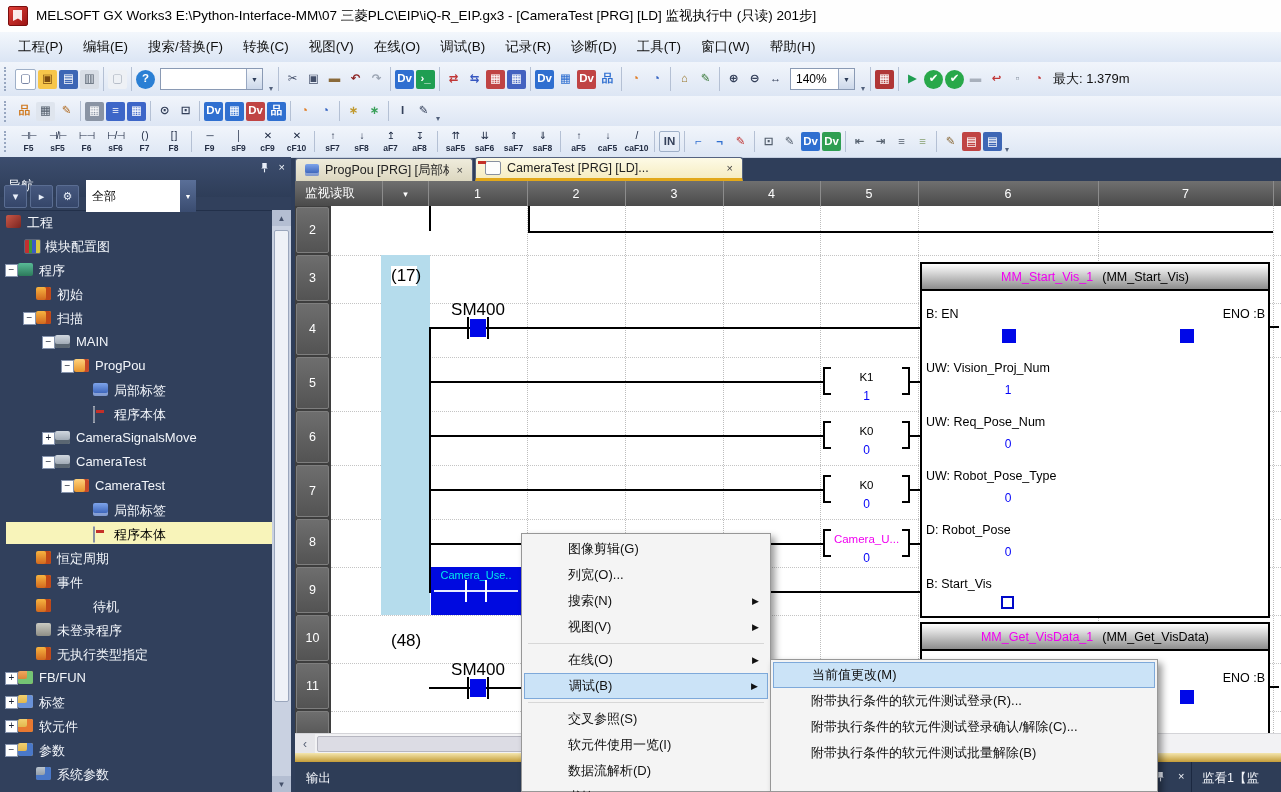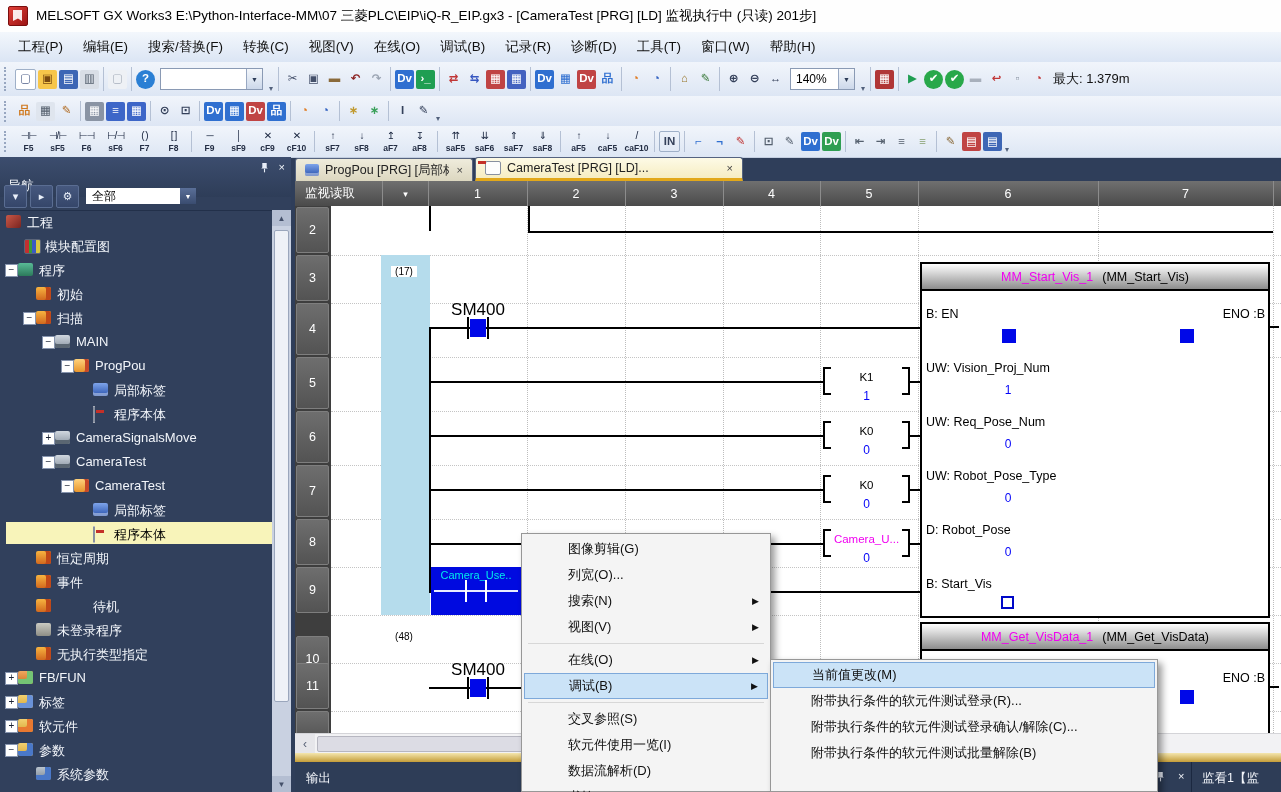--- a/index.html
+++ b/index.html
@@ -36,21 +36,21 @@
   .fk .k{font-size:8.5px;color:#242e44;font-weight:bold}
   
   .nav{position:absolute;left:0;top:157px;width:291px;bottom:0;background:#31405c;color:#f2f5fa}
   .nav-title{position:absolute;left:0;top:0;right:0;height:25px;font-size:13px;padding:20px 8px;box-sizing:border-box;
              background:linear-gradient(#3c4d6e,#2e3d58)}
   .nav-btns{position:absolute;right:6px;top:4px;display:flex;gap:9px;align-items:center}
   .nav-tools{position:absolute;left:0;top:25px;right:0;height:28px;border-bottom:1px solid #22304a;
              display:flex;align-items:center;padding:0 4px;gap:3px}
   .ntb{width:21px;height:21px;border:1px solid #5a6d92;border-radius:2px;background:linear-gradient(#46587e,#35466a);
        display:flex;align-items:center;justify-content:center;font-size:11px;color:#eaf0fa}
-  .nav-combo{width:104px;height:16px;background:#fff;color:#000;font-size:12px;display:flex;align-items:center;
+  .nav-combo{width:104px;height:32px;background:#fff;color:#000;font-size:12px;display:flex;align-items:center;
              padding-left:6px;position:relative;margin-left:4px}
   .nav-combo .arr{position:absolute;right:0;top:0;bottom:0;width:16px;background:linear-gradient(#5a6f98,#3a4c70);
                   display:flex;align-items:center;justify-content:center;font-size:7px;color:#fff}
   .tree{position:absolute;left:0;top:53px;right:19px;bottom:0;overflow:hidden;font-size:13px}
   .trow{position:relative;height:24px;white-space:nowrap}
   .trow .hl{position:absolute;left:6px;right:0;top:0;bottom:2px;background:#f8f4ba}
   .texp{position:absolute;width:11px;height:11px;top:6px;background:#fff;border:1px solid #8694ae;color:#1c2436;
         font-size:10px;line-height:9px;text-align:center;z-index:2}
   .ticon{position:absolute;width:15px;height:13px;top:5px;border-radius:2px;z-index:2}
   .tlab{position:absolute;top:4px;z-index:2}
@@ -88,21 +88,21 @@
   .hcell{position:absolute;top:0;bottom:0;border-right:1px solid #8c8c8c;display:flex;align-items:center;justify-content:center}
   .ladder{position:absolute;left:295px;top:206px;right:0;height:527px;background:#fff;overflow:hidden}
   .gutbg{position:absolute;left:0;top:0;width:36px;bottom:0;background:#3e3e3e}
   .gut{position:absolute;left:1px;width:33px;background:linear-gradient(#6e6e6e,#535353);color:#fff;font-size:12.5px;
        display:flex;align-items:center;justify-content:center;border:1px solid #7e7e7e;border-radius:2px;box-sizing:border-box}
   .bluecol{position:absolute;background:#b5dcec}
   .gridv{position:absolute;top:0;bottom:0;width:0;border-left:1px dotted #bdbdbd}
   .gridh{position:absolute;height:0;border-top:1px dotted #c4c4c4}
   .wh{position:absolute;height:2px;background:#000}
   .wv{position:absolute;width:2px;background:#000}
-  .steplab{position:absolute;width:26px;text-align:center;font-size:10px;color:#000;background:#fff}
+  .steplab{position:absolute;width:26px;text-align:center;font-size:17px;color:#000;background:#fff}
   .clab{position:absolute;width:72px;text-align:center;font-size:17px;color:#000}
   .cbar{position:absolute;width:2px;height:22px;background:#000}
   .cfill{position:absolute;width:16px;height:18px;background:#0008e8}
   .selcell{position:absolute;background:#000ae0}
   .selcell .slab{position:absolute;left:0;right:0;top:2px;text-align:center;font-size:11px;color:#00eaea}
   .selcell .sline{position:absolute;left:3px;right:3px;height:2px;background:#e8ecff;top:23px}
   .selcell .sbar{position:absolute;width:2px;height:22px;background:#fff;top:13px}
   .kbox{position:absolute;height:28px;background:#fff}
   .kbox .kl{position:absolute;left:0;top:0;bottom:0;width:8px;border:2px solid #000;border-right:none;box-sizing:border-box}
   .kbox .kr{position:absolute;right:0;top:0;bottom:0;width:8px;border:2px solid #000;border-left:none;box-sizing:border-box}
@@ -543,21 +543,21 @@
       <div class="gridh" style="left: 36px; right: 0px; top: 505px;"></div>
       <div class="bluecol" style="left: 86px; top: 49px; width: 49px; height: 360px;"></div>
       <div class="gut" style="top: 1px; height: 46px;">2</div>
       <div class="gut" style="top: 49px; height: 46px;">3</div>
       <div class="gut" style="top: 97px; height: 52px;">4</div>
       <div class="gut" style="top: 151px; height: 52px;">5</div>
       <div class="gut" style="top: 205px; height: 52px;">6</div>
       <div class="gut" style="top: 259px; height: 52px;">7</div>
       <div class="gut" style="top: 313px; height: 46px;">8</div>
       <div class="gut" style="top: 361px; height: 46px;">9</div>
-      <div class="gut" style="top: 430px; height: 46px;">10</div>
+      <div class="gut" style="top: 409px; height: 46px;">10</div>
       <div class="gut" style="top: 457px; height: 46px;">11</div>
       <div class="gut" style="top: 505px; height: 30px;"></div>
       <div class="wh" style="left: 233px; top: 25px; width: 745px;"></div>
       <div class="wh" style="left: 134px; top: 121px; width: 493px;"></div>
       <div class="wh" style="left: 134px; top: 175px; width: 493px;"></div>
       <div class="wh" style="left: 134px; top: 229px; width: 493px;"></div>
       <div class="wh" style="left: 134px; top: 283px; width: 493px;"></div>
       <div class="wh" style="left: 134px; top: 337px; width: 493px;"></div>
       <div class="wh" style="left: 134px; top: 385px; width: 493px;"></div>
       <div class="wh" style="left: 134px; top: 481px; width: 493px;"></div>

